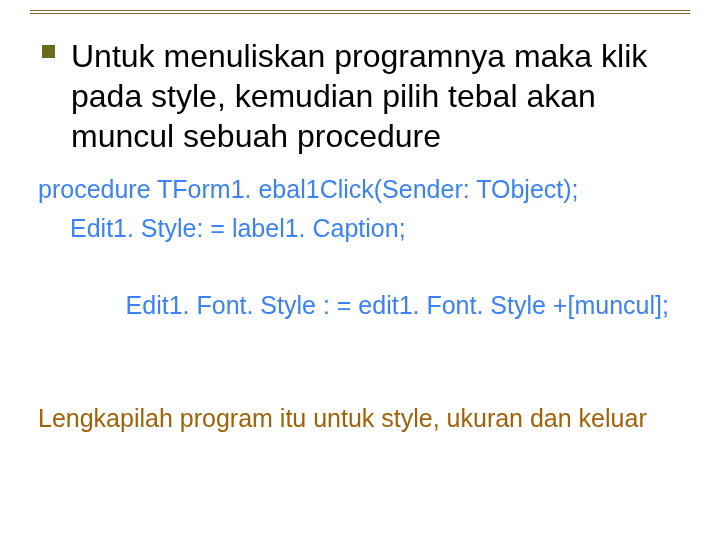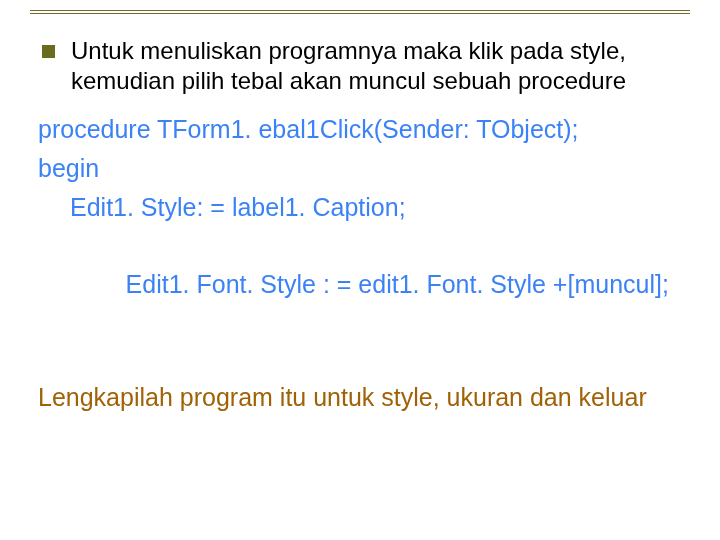--- a/index.html
+++ b/index.html
@@ -40,21 +40,21 @@
   .bullet {
     flex: 0 0 auto;
     width: 13px;
     height: 13px;
     background: #6b6b1e;
     margin-top: 9px;
     margin-right: 16px;
     margin-left: 6px;
   }
   .bullet-text {
-    font-size: 24px;
+    font-size: 32px;
     line-height: 1.25;
     color: #000000;
     font-weight: 400;
   }
   .code-block {
     margin-left: 2px;
     margin-top: 6px;
     font-size: 25px;
     line-height: 1.55;
     color: #3b82f6;
@@ -84,21 +84,20 @@
 
   <div class="content">
 
     <div class="bullet-row">
       <div class="bullet"></div>
       <div class="bullet-text">Untuk menuliskan programnya maka klik pada style, kemudian pilih tebal akan muncul sebuah procedure</div>
     </div>
 
     <div class="code-block">
       <div class="code-line">procedure TForm1. ebal1Click(Sender: TObject);</div>
-      <div class="code-line">begin</div>
       <div class="code-line indent">Edit1. Style: = label1. Caption;</div>
       <div class="code-line indent">
         <span>Edit1. Font. Style : = edit1. Font. Style +[muncul</span><span class="trailer">];</span>
       </div>
     </div>
 
     <div class="footer-text">Lengkapilah program itu untuk style, ukuran dan keluar</div>
 
   </div>
 </div>

